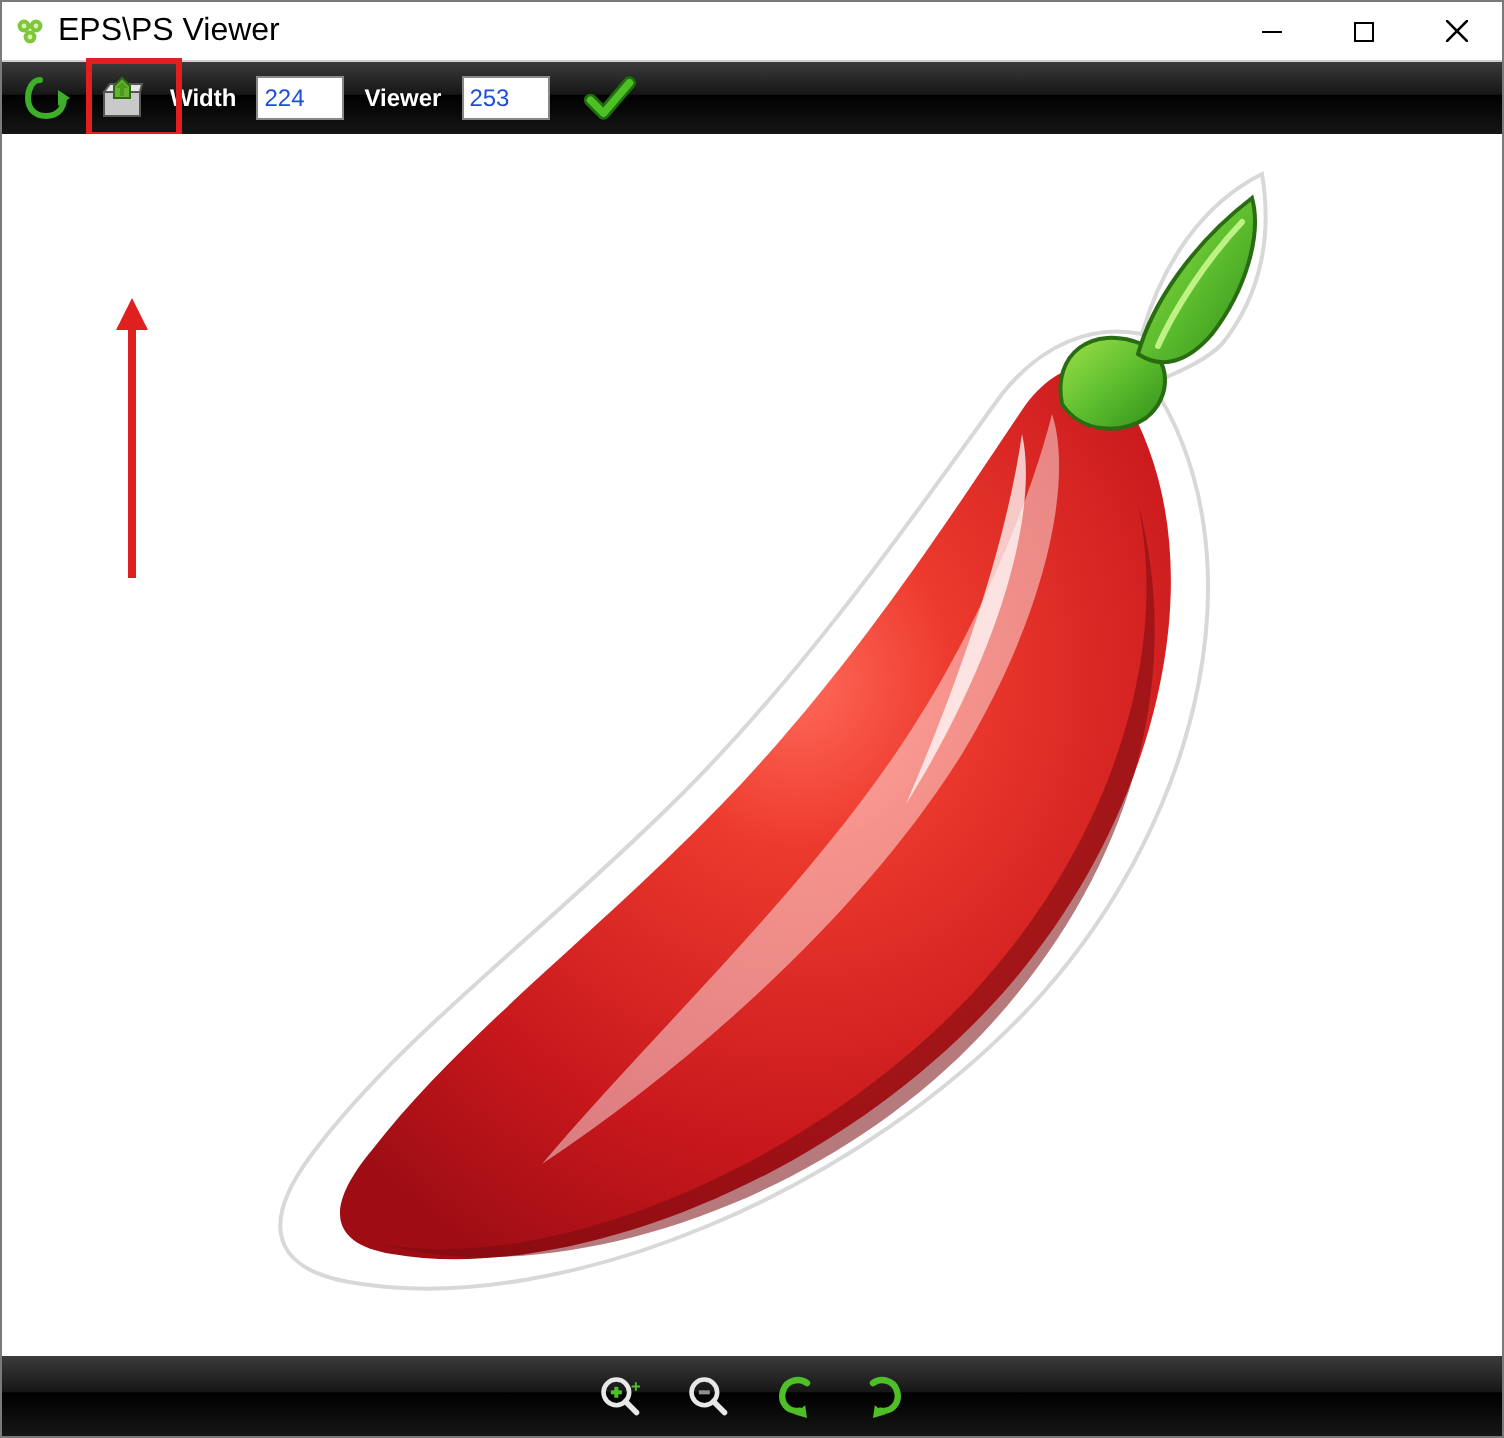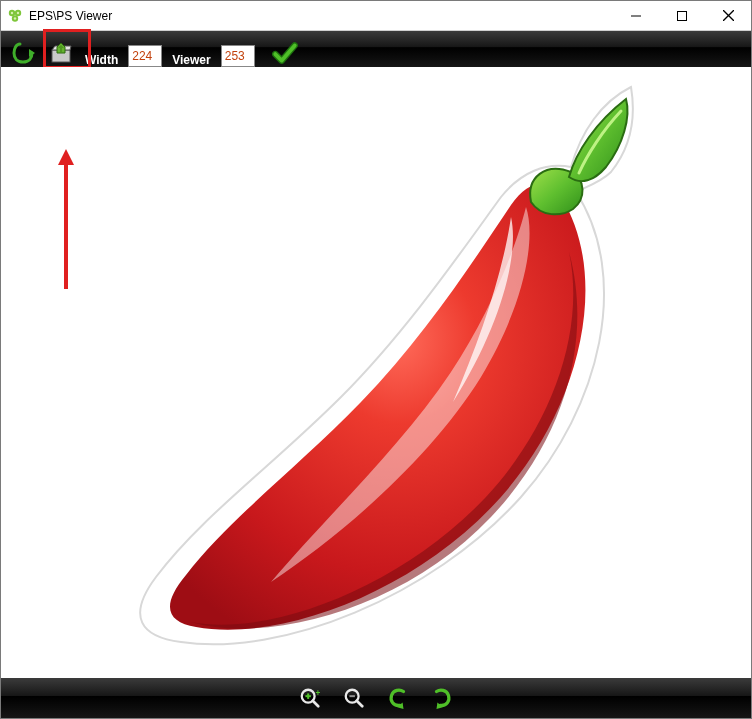--- a/index.html
+++ b/index.html
@@ -3,30 +3,30 @@
 <meta charset="utf-8">
 <style>
   * { box-sizing: border-box; margin: 0; padding: 0; }
   html, body { width: 752px; height: 719px; font-family: "Segoe UI", Tahoma, sans-serif; font-size: 12px; background: #fff; overflow: hidden; }
 
   .window { width: 752px; height: 719px; border: 1px solid #7a7a7a; display: flex; flex-direction: column; }
 
   
   .titlebar { height: 30px; background: #fff; display: flex; align-items: center; padding-left: 6px; border-bottom: 1px solid #d0d0d0; }
   .titlebar .app-icon { width: 16px; height: 16px; margin-right: 6px; display:flex; align-items:center; justify-content:center;}
-  .titlebar .title { flex: 0 0 auto; font-size: 12px; color: #000; }
+  .titlebar .title { flex: 0 0 auto; font-size: 16px; color: #000; }
   .titlebar .spacer { flex: 1 1 auto; }
   .win-btns { display: flex; height: 100%; }
   .win-btn { width: 46px; height: 100%; display:flex; align-items:center; justify-content:center; color:#000; }
 
   
-  .toolbar { height: 36px; background: linear-gradient(to bottom, #3b3b3b 0%, #161616 45%, #000 46%, #161616 100%); display:flex; align-items:flex-end; padding: 0 8px; gap:10px; color:#fff; font-weight:bold; position:relative; }
+  .toolbar { height: 36px; background: linear-gradient(to bottom, #3b3b3b 0%, #161616 45%, #000 46%, #161616 100%); display:flex; align-items:center; padding: 0 8px; gap:10px; color:#fff; font-weight:bold; position:relative; }
   .tool-btn { width:28px; height:28px; display:flex; align-items:center; justify-content:center; cursor:pointer; }
   .field-label { font-size:12px; color:#fff; }
-  .num-input { width:34px; height:22px; border:1px solid #888; background:#fff; color:#c2410c; font-size:12px; padding:2px 3px; }
+  .num-input { width:44px; height:22px; border:1px solid #888; background:#fff; color:#1d4ed8; font-size:12px; padding:2px 3px; }
   .highlight-box { position:absolute; border:3px solid #e02020; pointer-events:none; }
 
   
   .viewport { flex:1 1 auto; background:#fff; position:relative; overflow:hidden; }
   .canvas { position:absolute; left:130px; top:10px; width:560px; height:600px; display:flex; align-items:center; justify-content:center; }
 
   
   .arrow-ann { position:absolute; left:55px; top:82px; width:20px; height:140px; pointer-events:none; }
 
   

